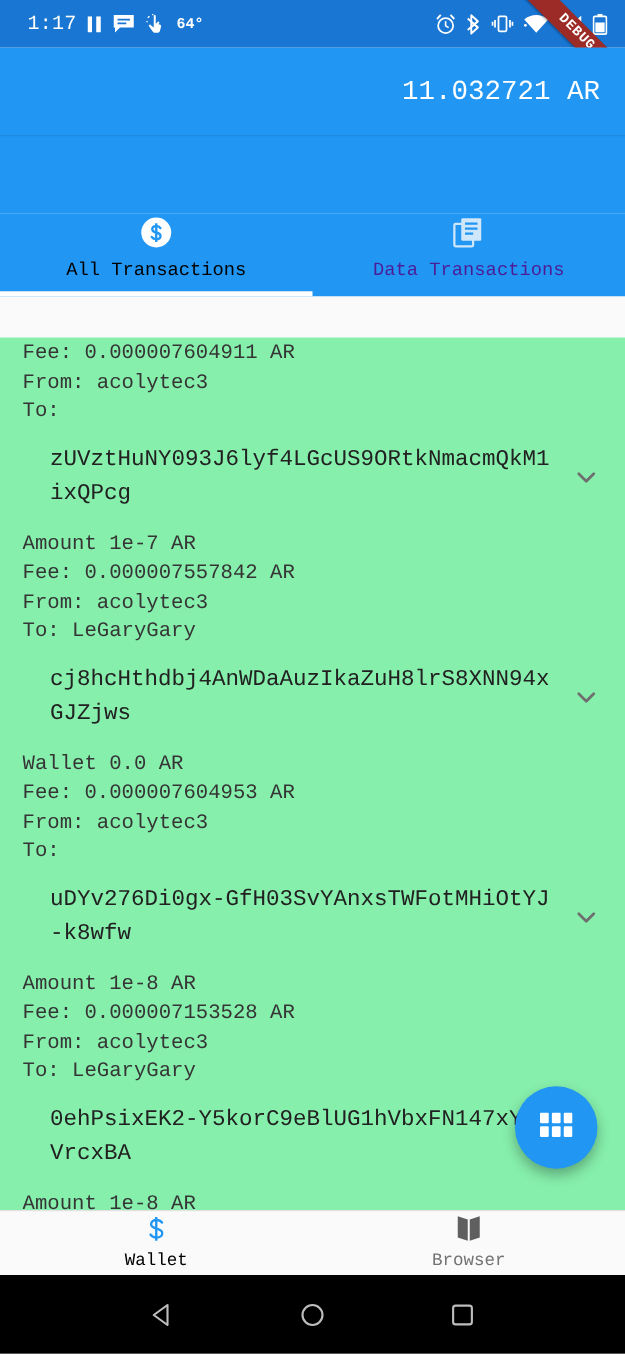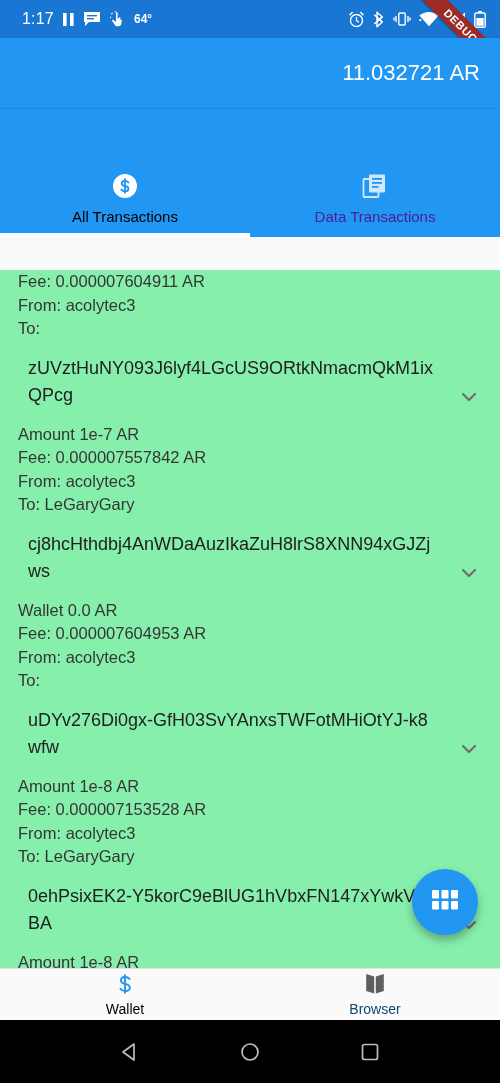--- a/index.html
+++ b/index.html
@@ -1,21 +1,21 @@
 <!DOCTYPE html>
 <html><head>
 <meta charset="utf-8">
 <style>
   * { margin:0; padding:0; box-sizing:border-box; }
   html,body { width:500px; height:1083px; background:#000; }
   body {
     font-family:"Liberation Sans", sans-serif;
     -webkit-font-smoothing:antialiased;
   }
-  .phone { position:relative; width:500px; height:1083px; overflow:hidden; background:#fafafa; }
+  .phone { position:relative; width:500px; height:1083px; overflow:hidden; background:#fafafa;font-family:Liberation Mono, monospace; }
 
   
   .statusbar {
     position:relative; height:38px; background:#1976D2;
     display:flex; align-items:center; padding:0 10px 0 22px;
     color:#fff; overflow:hidden;
   }
   .sb-left { display:flex; align-items:center; gap:9px; }
   .sb-time { font-size:16px; letter-spacing:.2px; }
   .sb-right { margin-left:auto; display:flex; align-items:center; gap:8px; padding-right:4px; }
@@ -66,22 +66,22 @@
     position:absolute; top:270px; left:0; right:0; bottom:115px;
     background:#86efac; overflow:hidden;
   }
   .txn { padding:0; }
   .meta { padding:0 18px; }
   .meta-line {
     font-size:16.5px; color:#353535; line-height:23.5px;
     white-space:nowrap; overflow:hidden;
   }
   .idrow {
-    display:flex; align-items:flex-end;
-    padding:14px 14px 14px 28px; min-height:58px;
+    display:flex; align-items:center;
+    padding:14px 14px 14px 40px; min-height:58px;
   }
   .idtext {
     flex:1; font-size:18px; color:#212121; line-height:27px;
     word-break:break-all; padding-right:12px;
   }
   .chev { width:34px; display:flex; justify-content:center; align-items:center; }
 
   
   .fab {
     position:absolute; right:22px; bottom:148px;
@@ -95,21 +95,21 @@
     position:absolute; left:0; right:0; bottom:63px; height:52px;
     background:#fafafa; border-top:1px solid #e2e2e2;
     display:flex; align-items:center;
   }
   .navitem {
     flex:1; display:flex; flex-direction:column; align-items:center;
     gap:2px; cursor:pointer;
   }
   .navitem .nav-label { font-size:14px; }
   .navitem.active .nav-label { color:#000000; }
-  .navitem.inactive .nav-label { color:#0c4a6e; }
+  .navitem.inactive .nav-label { color:#737373; }
 
   
   .androidnav {
     position:absolute; left:0; right:0; bottom:0; height:63px;
     background:#000; display:flex; align-items:center; justify-content:center;
     gap:98px;
   }
   .androidnav .nbtn { cursor:pointer; line-height:0; }
 </style>
 </head>

